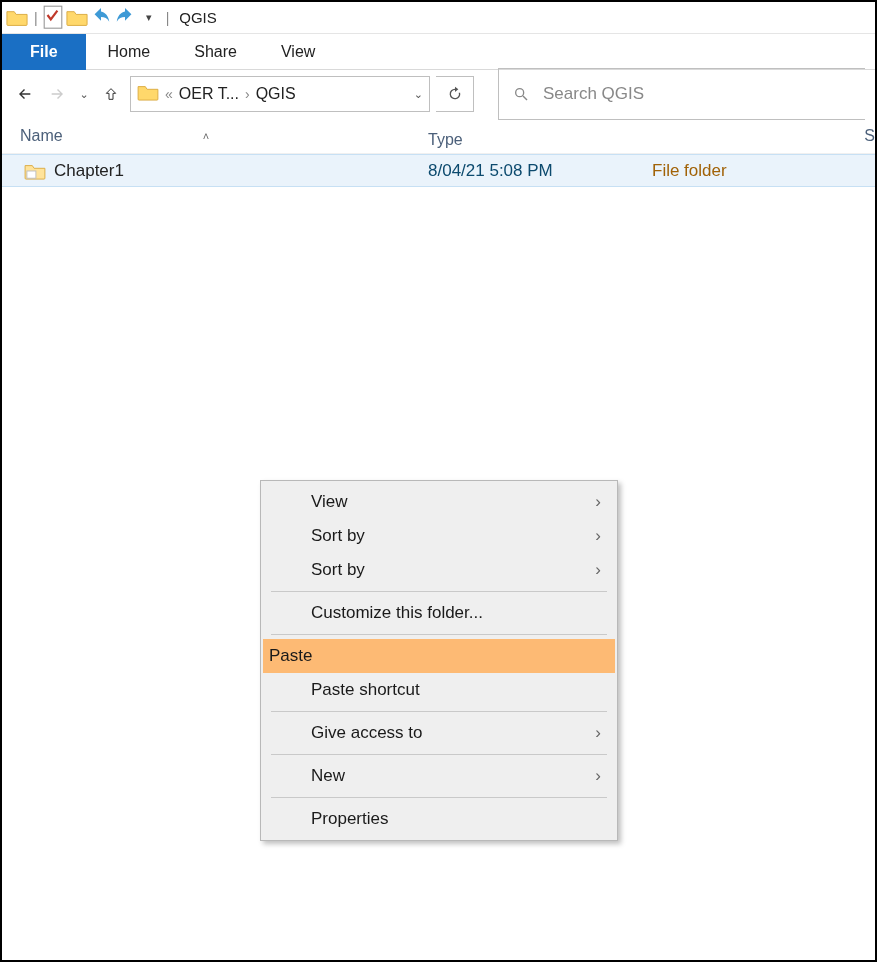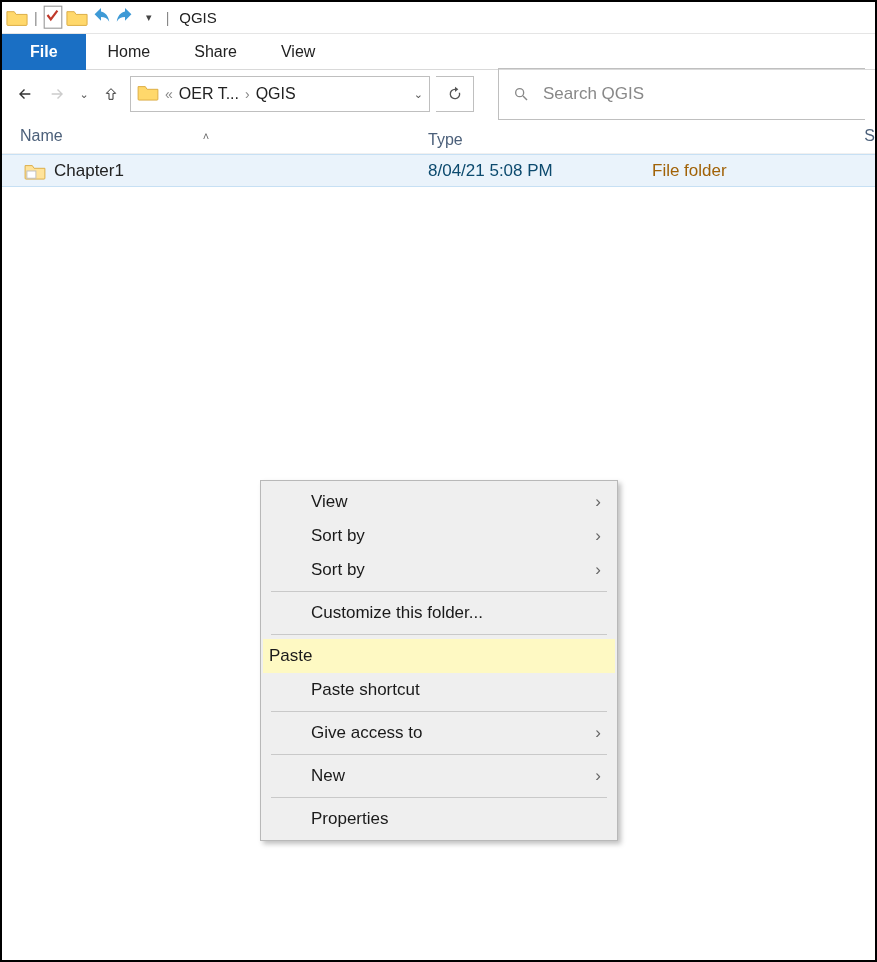--- a/index.html
+++ b/index.html
@@ -28,21 +28,21 @@
   .sort-ind { font-size: 11px; color: #666; }
   .col-date { flex: 0 0 224px; }
   .col-type { flex: 1; margin-top: 8px; }
   .row { display: flex; align-items: center; height: 33px; padding: 0 8px 0 22px; font-size: 17px; color: #222; background: #eaf3fb; border-top: 1px solid #c7e0f4; border-bottom: 1px solid #c7e0f4; }
   .row .c1 { flex: 0 0 404px; display: flex; align-items: center; gap: 8px; }
   .row .c2 { flex: 0 0 224px; color: #0c4a6e; }
   .row .c3 { flex: 1; color: #a16207; }
   .folder-svg { width: 22px; height: 18px; }
   .context-menu { position: absolute; left: 258px; top: 478px; width: 358px; background: #efefef; border: 1px solid #b8b8b8; box-shadow: 3px 3px 5px rgba(0,0,0,0.25); padding: 4px 2px; }
   .cm-item { display: flex; align-items: center; height: 34px; padding: 0 14px 0 48px; font-size: 17px; color: #1a1a1a; cursor: default; position: relative; }
-  .cm-item.highlight { background: #fef9c3; padding-left: 6px; }
+  .cm-item.highlight { background: #fdba74; padding-left: 6px; }
   .cm-chev { position: absolute; right: 14px; color: #666; }
   .cm-sep { height: 1px; background: #c9c9c9; margin: 4px 8px; }
 </style>
 </head>
 <body>
 
 <div class="title-bar">
   <span class="tb-icon">
     <svg viewBox="0 0 24 20">
         <path fill="#ffd86b" stroke="#d9a93e" d="M1 4h8l2 3h12v11a1 1 0 0 1-1 1H2a1 1 0 0 1-1-1z"></path>

